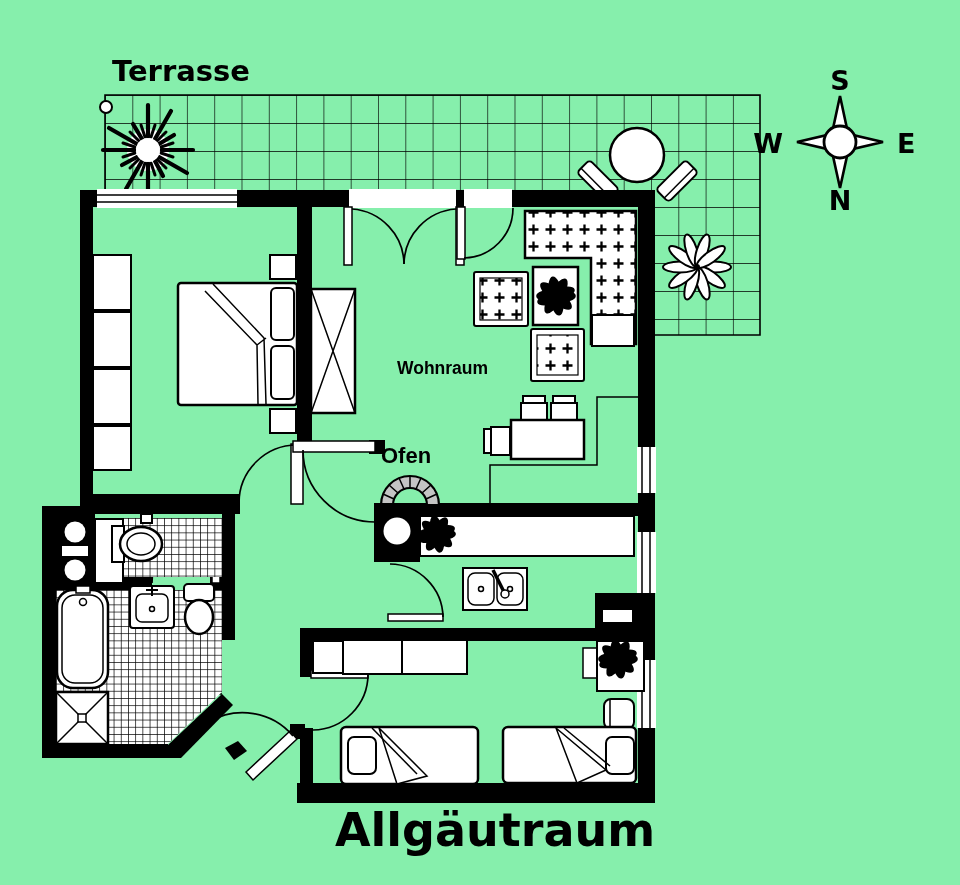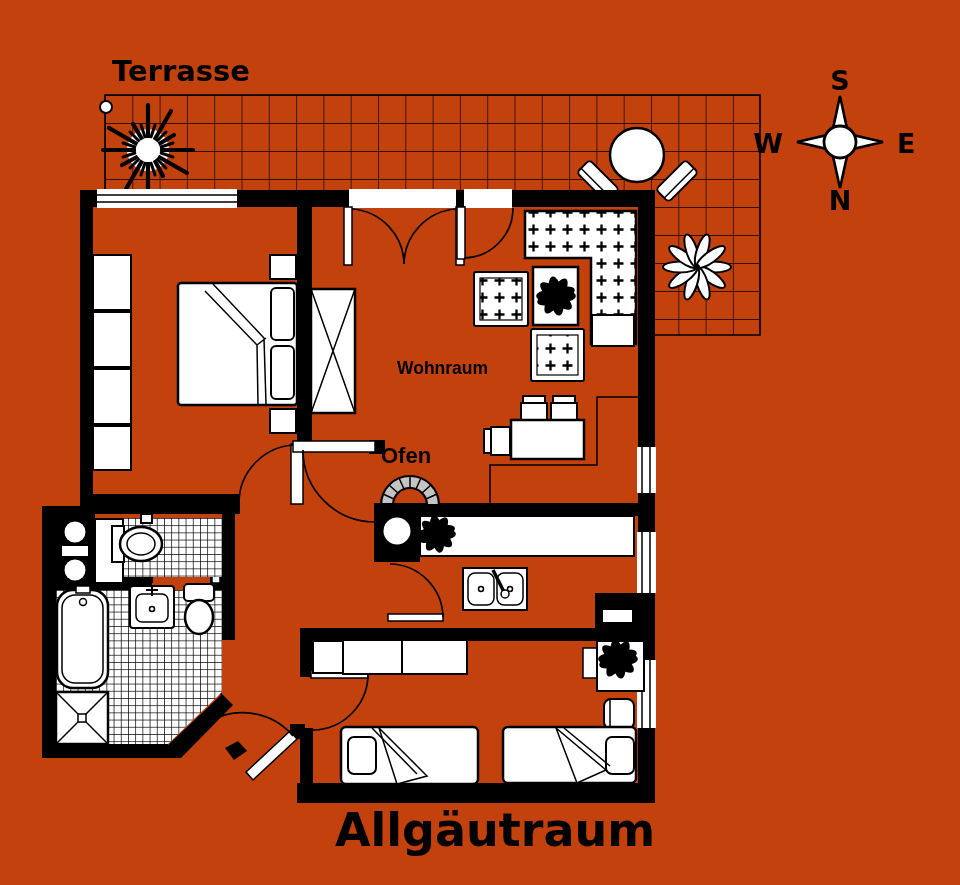--- a/index.html
+++ b/index.html
@@ -1,17 +1,17 @@
 <!DOCTYPE html>
 <html><head>
 <meta charset="utf-8">
 <title>Allgäutraum</title>
 <style>
   html,body{margin:0;padding:0;background:#fff;}
-  #stage{width:960px;height:885px;position:relative;background:#c2410c;overflow:hidden;}
+  #stage{width:960px;height:885px;position:relative;background:#86efac;overflow:hidden;}
   svg{display:block;}
   .wall{fill:#000;stroke:none;}
   .f15{fill:#fff;stroke:#000;stroke-width:1.5;}
   .f2{fill:#fff;stroke:#000;stroke-width:2;}
   .f25{fill:#fff;stroke:#000;stroke-width:2.5;}
   .ln{fill:none;stroke:#000;stroke-width:1.5;}
   .ln2{fill:none;stroke:#000;stroke-width:2;}
   .arc{fill:none;stroke:#000;stroke-width:1.7;}
   .blk{fill:#000;}
   .wht{fill:#fff;}

